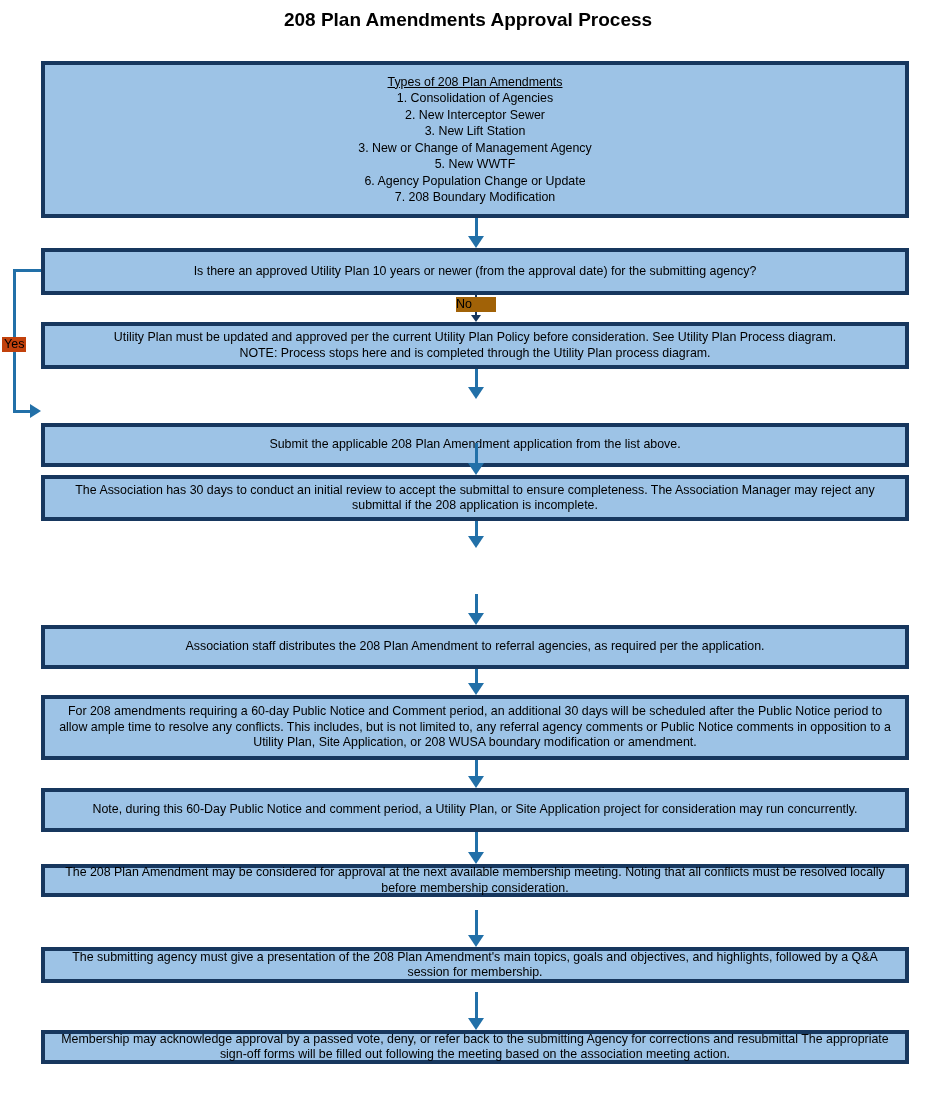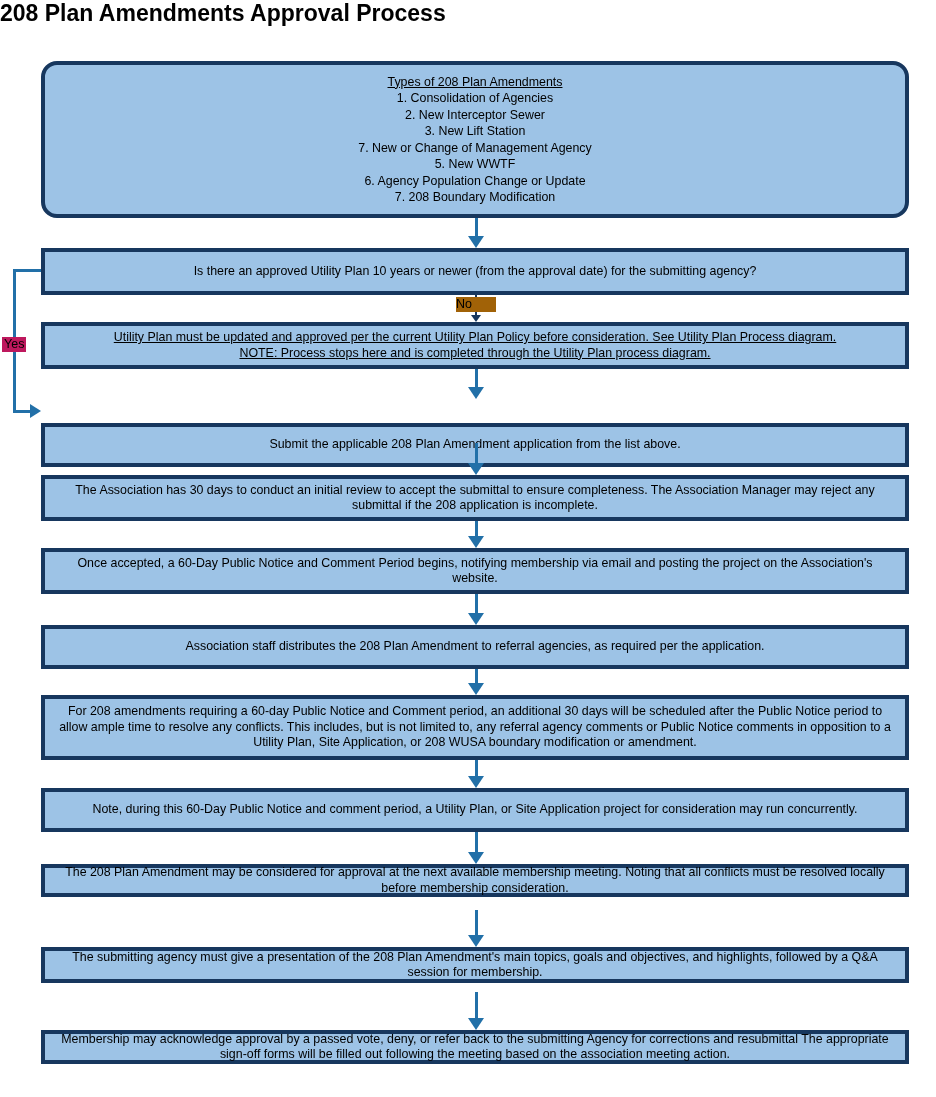--- a/index.html
+++ b/index.html
@@ -11,37 +11,37 @@
   html,body{margin:0;padding:0;background:#ffffff;}
   .canvas{
     position:relative;
     width:936px;height:1097px;
     background:#ffffff;
     font-family:"Liberation Sans", sans-serif;
     color:var(--text);
     overflow:hidden;
   }
   .title{
-    position:absolute;top:0;left:0;width:100%;
-    text-align:left;font-size:23px;font-weight:bold;color:#000;
+    position:absolute;top:9px;left:0;width:100%;
+    text-align:center;font-size:19px;font-weight:bold;color:#000;
   }
   .box{
     position:absolute;left:41px;width:868px;
     box-sizing:border-box;
     background:var(--fill);
     border:4px solid var(--border);
     display:flex;align-items:center;justify-content:center;
     text-align:center;
     font-size:12.4px;line-height:15.5px;
     padding:2px 10px;
   }
-  .types-box{flex-direction:column;line-height:16.5px;border-radius:16px;}
+  .types-box{flex-direction:column;line-height:16.5px;}
   .types-heading{text-decoration:underline;display:block;}
   .types-item{display:block;}
-  .line{display:block;text-decoration:underline;}
+  .line{display:block;}
   
   .arrow{position:absolute;left:468px;width:16px;}
   .arrow .shaft{position:absolute;left:6.5px;width:3px;top:0;bottom:11px;background:var(--arrow);}
   .arrow .head{position:absolute;bottom:0;left:0;width:0;height:0;
     border-left:8px solid transparent;border-right:8px solid transparent;
     border-top:12px solid var(--arrow);}
   
   .no-line{position:absolute;left:475px;top:295px;width:2px;height:21px;background:var(--border);}
   .no-head{position:absolute;left:471px;top:315px;width:0;height:0;
     border-left:5px solid transparent;border-right:5px solid transparent;
@@ -52,36 +52,36 @@
   }
   
   .yes-h1{position:absolute;left:13px;top:269px;width:28px;height:3px;background:var(--arrow);}
   .yes-v{position:absolute;left:13px;top:269px;width:3px;height:144px;background:var(--arrow);}
   .yes-h2{position:absolute;left:13px;top:410px;width:18px;height:3px;background:var(--arrow);}
   .yes-head{position:absolute;left:30px;top:404px;width:0;height:0;
     border-top:7.5px solid transparent;border-bottom:7.5px solid transparent;
     border-left:11px solid var(--arrow);}
   .yes-label{
     position:absolute;left:2px;top:337px;
-    font-size:12.5px;line-height:15px;background:#be185d;padding:0 2px;text-align:right;
+    font-size:12.5px;line-height:15px;background:#c2410c;padding:0 2px;text-align:right;
   }
 </style>
 </head>
 <body>
 
 <div class="canvas">
 
   <div class="title">208 Plan Amendments Approval Process</div>
 
   <div class="box types-box" style="top:61px;height:157px">
     <span class="types-heading">Types of 208 Plan Amendments</span>
     <span class="types-item">1. Consolidation of Agencies</span>
     <span class="types-item">2. New Interceptor Sewer</span>
     <span class="types-item">3. New Lift Station</span>
-    <span class="types-item">7. New or Change of Management Agency</span>
+    <span class="types-item">3. New or Change of Management Agency</span>
     <span class="types-item">5. New WWTF</span>
     <span class="types-item">6. Agency Population Change or Update</span>
     <span class="types-item">7. 208 Boundary Modification</span>
   </div>
 
   <div class="arrow" style="top:218px;height:30px">
       <i class="shaft"></i>
       <i class="head"></i>
     </div>
 
@@ -122,23 +122,20 @@
 
   <div class="box" style="top:475px;height:46px">
     <span>The Association has 30 days to conduct an initial review to accept the submittal to ensure completeness. The Association Manager may reject any submittal if the 208 application is incomplete.</span>
   </div>
 
   <div class="arrow" style="top:521px;height:27px">
       <i class="shaft"></i>
       <i class="head"></i>
     </div>
 
-  <div class="box" style="top:548px;height:46px">
-    <span>Once accepted, a 60-Day Public Notice and Comment Period begins, notifying membership via email and posting the project on the Association's website.</span>
-  </div>
 
   <div class="arrow" style="top:594px;height:31px">
       <i class="shaft"></i>
       <i class="head"></i>
     </div>
 
   <div class="box" style="top:625px;height:44px">
     <span>Association staff distributes the 208 Plan Amendment to referral agencies, as required per the application.</span>
   </div>
 

